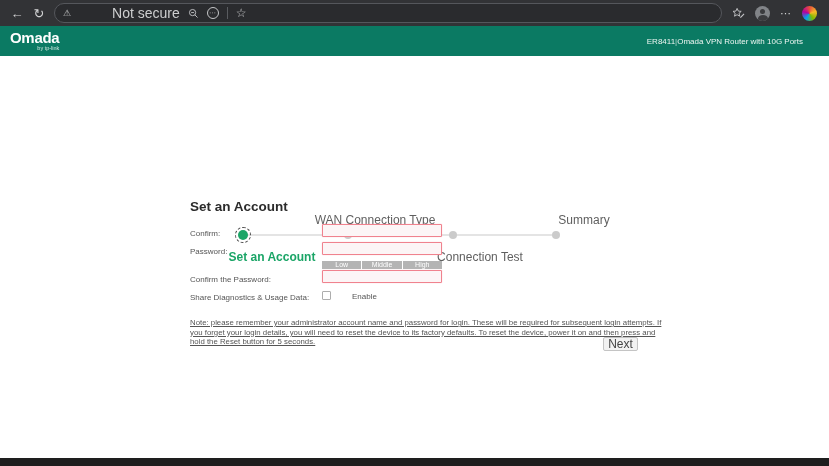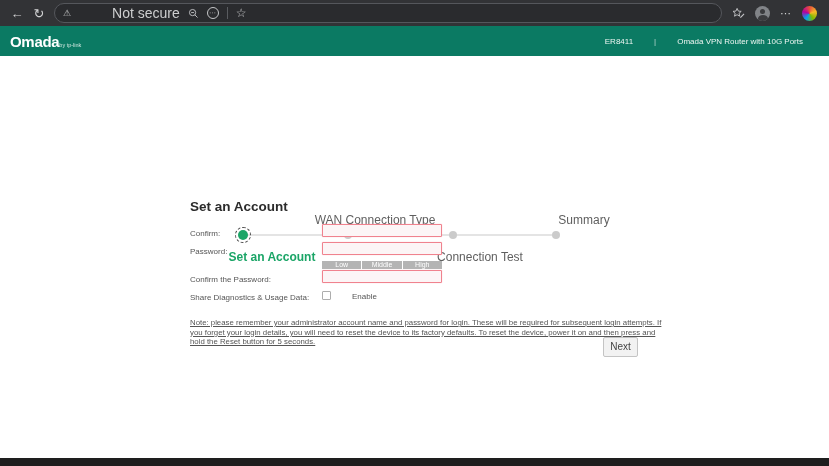--- a/index.html
+++ b/index.html
@@ -19,24 +19,24 @@
   .bar-right { display:flex; align-items:center; gap:10px; margin-left:10px; }
   .avatar { width:15px; height:15px; border-radius:50%; background:#818488; position:relative; overflow:hidden; cursor:pointer; }
   .avatar::before { content:""; position:absolute; left:5px; top:3px; width:5px; height:5px; border-radius:50%; background:#3a3b3e; }
   .avatar::after { content:""; position:absolute; left:2.5px; top:9px; width:10px; height:7px; border-radius:50% 50% 0 0; background:#3a3b3e; }
   .copilot { width:15px; height:15px; border-radius:50%; background:conic-gradient(#e84e3c,#f7b928,#7fba00,#00a4ef,#b4009e,#e84e3c); cursor:pointer; }
   .dots-menu { color:#d2d3d4; font-size:11px; letter-spacing:1px; cursor:pointer; }
   .circle-dots { width:12px; height:12px; border:1px solid #c5c6c8; border-radius:50%; display:flex; align-items:center; justify-content:center; color:#c5c6c8; font-size:7px; letter-spacing:.5px; line-height:0; }
 
   
   .site-header { position:absolute; left:0; top:26px; width:829px; height:30px; background:#0b7a63; display:flex; align-items:center; justify-content:space-between; padding:0 12px 0 10px; }
-  .logo-block { display:flex; align-items:flex-end; line-height:1; }
+  .logo-block { display:flex; flex-direction:column; align-items:flex-end; line-height:1; }
   .logo-main { color:#fff; font-size:15px; font-weight:bold; letter-spacing:-0.3px; }
   .logo-sub { color:#cfe7df; font-size:5.5px; margin-top:1px; }
-  .model-line { color:#eef6f2; font-size:8px; display:flex; align-items:center; gap:21px; padding-right:14px; }
+  .model-line { color:#eef6f2; font-size:8px; display:flex; align-items:center; gap:0; padding-right:14px; }
   .model-sep { color:#bcd9cf; }
 
   
   .stepper { position:absolute; left:0; top:100px; width:829px; height:70px; }
   .step-line { position:absolute; left:243px; top:134px; width:312px; height:2px; background:#e4e4e4; }
   .dot { position:absolute; border-radius:50%; }
   .dot-pending { width:8px; height:8px; background:#cbcbcb; top:131px; }
   .dot-active-wrap { position:absolute; width:16px; height:16px; top:127px; border:1px dashed #4a4a4a; border-radius:50%; display:flex; align-items:center; justify-content:center; }
   .dot-active { width:10px; height:10px; border-radius:50%; background:#1ba567; }
   .step-label { position:absolute; font-size:12px; color:#5f5f5f; white-space:nowrap; transform:translateX(-50%);padding-left:40px; }
@@ -44,21 +44,21 @@
 
   
   .page-title { position:absolute; left:190px; top:199px; font-size:13.5px; font-weight:bold; color:#2b2b2b; }
   .flabel { position:absolute; left:190px; font-size:8px; color:#555; white-space:nowrap; }
   .finput { position:absolute; left:322px; width:120px; height:13px; border:1px solid #f0828e; box-shadow:0 0 1px #f3aeb6; background:#fcf5f6; border-radius:1px; outline:none; font-size:9px; padding:0 3px; color:#333; }
   .meter { position:absolute; left:322px; top:261px; width:120px; height:8px; display:flex; gap:1px; }
   .meter-seg { flex:1; background:#b4b4b4; color:#fff; font-size:7px; line-height:8px; text-align:center; overflow:hidden; }
   .chk { position:absolute; left:322px; top:291px; width:9px; height:9px; appearance:none; -webkit-appearance:none; border:1px solid #adadad; background:#fff; border-radius:1px; cursor:pointer; margin:0; }
   .enable-label { position:absolute; left:352px; top:292px; font-size:8px; color:#555; }
   .note { position:absolute; left:190px; top:318px; width:482px; font-size:7.8px; line-height:9.6px; color:#555;text-decoration:underline; }
-  .next-btn { position:absolute; left:603px; top:337px; width:35px; height:20px; background:#f2f2f2; border:1px solid #c4c4c4; border-radius:2px; font-size:10px; color:#444; font-family:"Liberation Sans", sans-serif; cursor:pointer; line-height:12px; text-align:center; padding:0; }
+  .next-btn { position:absolute; left:603px; top:337px; width:35px; height:14px; background:#f2f2f2; border:1px solid #c4c4c4; border-radius:2px; font-size:12px; color:#444; font-family:"Liberation Sans", sans-serif; cursor:pointer; line-height:12px; text-align:center; padding:0; }
   .bottom-strip { position:absolute; left:0; bottom:0; width:829px; height:8px; background:#1e1e1e; }
 
   .icon-svg { display:block; }
 </style>
 </head>
 <body>
 
 <div id="screen">
 
   <div class="browser-bar">

